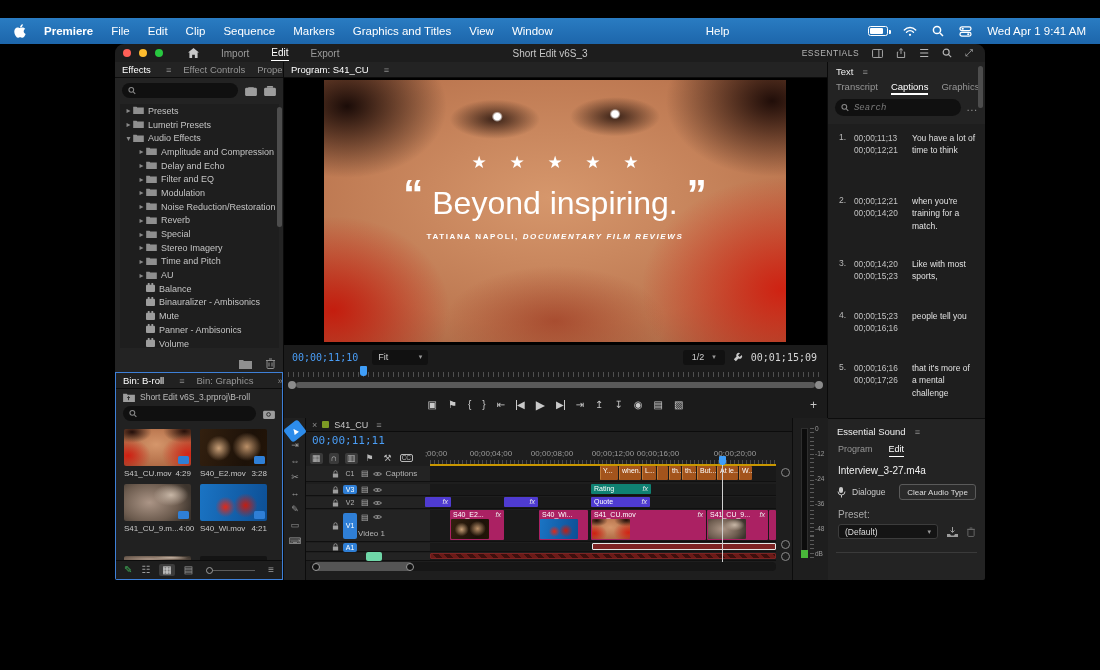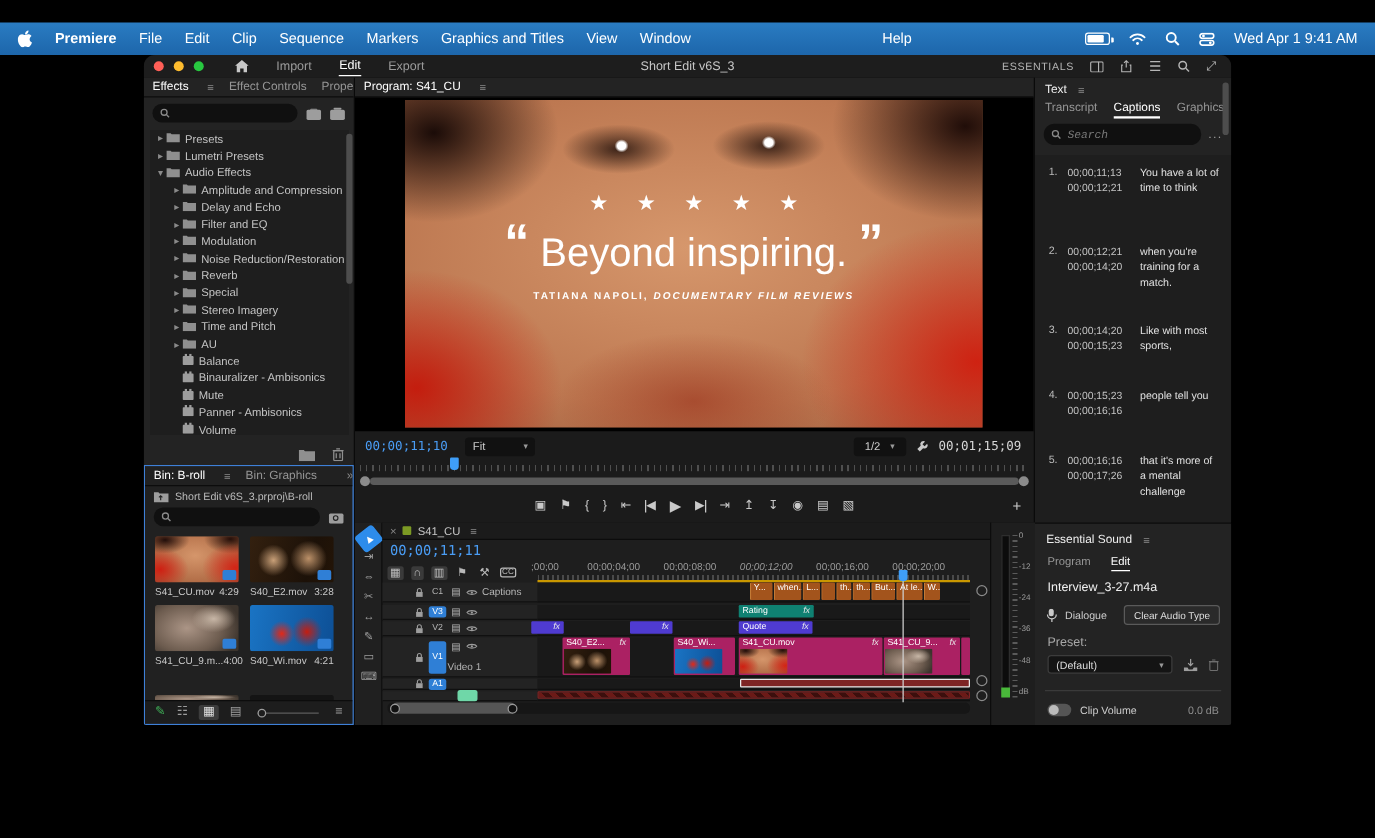--- a/index.html
+++ b/index.html
@@ -630,22 +630,22 @@
             <span class="tli tog">∩</span>
             <span class="tli tog">▥</span>
             <span class="tli">⚑</span>
             <span class="tli">⚒</span>
             <span class="tli cc-box">CC</span>
           </div>
         <div id="tl-ruler">
             <span class="rlab" style="left: 6px;">;00;00</span>
             <span class="rlab" style="left: 61px;">00;00;04;00</span>
             <span class="rlab" style="left: 122px;">00;00;08;00</span>
-            <span class="rlab" style="left: 183px; font-style: italic;">00;00;12;00</span>
-            <span class="rlab" style="left: 244px; text-align: center;">00;00;16;00</span>
+            <span class="rlab" style="left: 183px;">00;00;12;00</span>
+            <span class="rlab" style="left: 228px; text-align: center;">00;00;16;00</span>
             <span class="rlab" style="left: 305px;">00;00;20;00</span>
           </div>
         <div id="workbar"></div>
         <div id="tl-tracks">
             <div class="trk-hdr" style="top: 48px; height: 16px;">
               <svg width="7" height="8" viewBox="0 0 8 9" fill="none" stroke="#9d9d9d">
                 <rect x="1" y="4" width="6" height="4.5" fill="#9d9d9d" stroke="none"></rect>
                 <path d="M2.2 4V2.6a1.8 1.8 0 013.6 0V4"></path>
               </svg>
               <span class="tbox plain">C1</span>
@@ -888,22 +888,17 @@
             <path d="M5.5 0v5M3.5 3.5L5.5 5.5l2-2" stroke="#9d9d9d" fill="none"></path>
             <path d="M0 7h3l1 1.5h3L8 7h3v3H0z"></path>
           </svg>
         <svg class="ic" width="8" height="10" viewBox="0 0 9 11" fill="none" stroke="#6e6e6e">
             <rect x="1" y="2.5" width="7" height="8" rx="1"></rect>
             <line x1="0" y1="2.5" x2="9" y2="2.5"></line>
             <line x1="3" y1="1" x2="6" y2="1"></line>
           </svg>
       </div>
       <div id="es-div"></div>
-      <div id="es-vol-row">
-        <span class="toggle"></span>
-        <span id="es-vol-lab">Clip Volume</span>
-        <span id="es-vol-val">0.0 dB</span>
-      </div>
 
     </div>
 
   </div>
 </div>
 
 </body></html>

